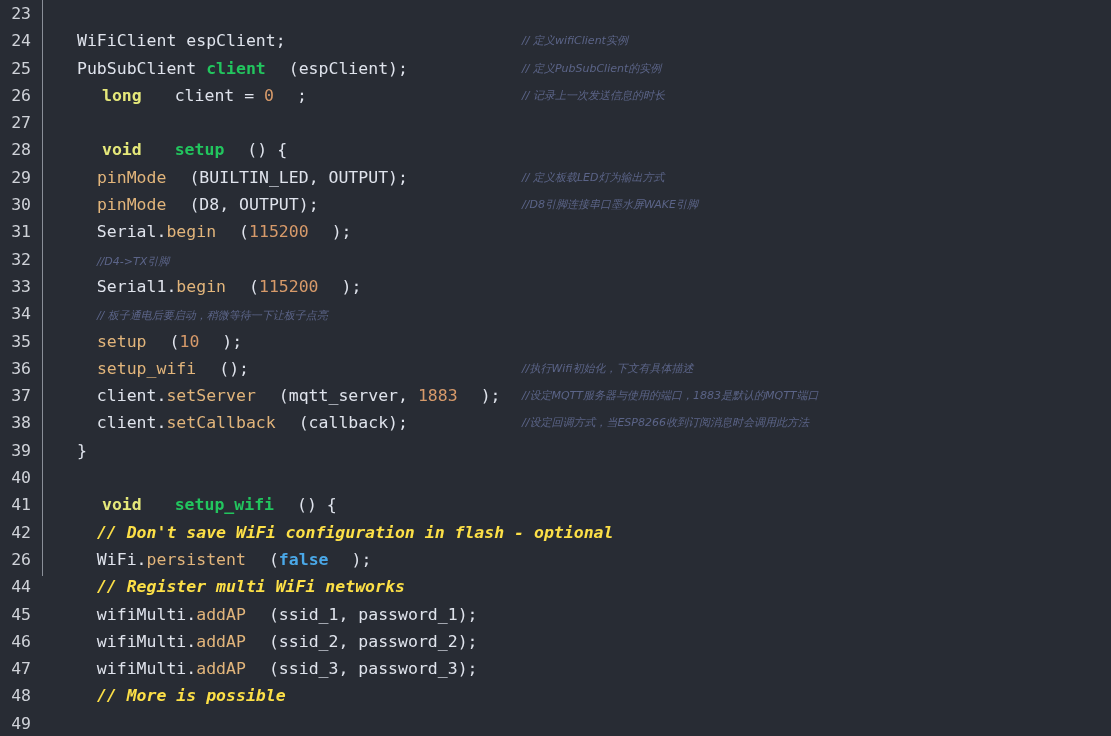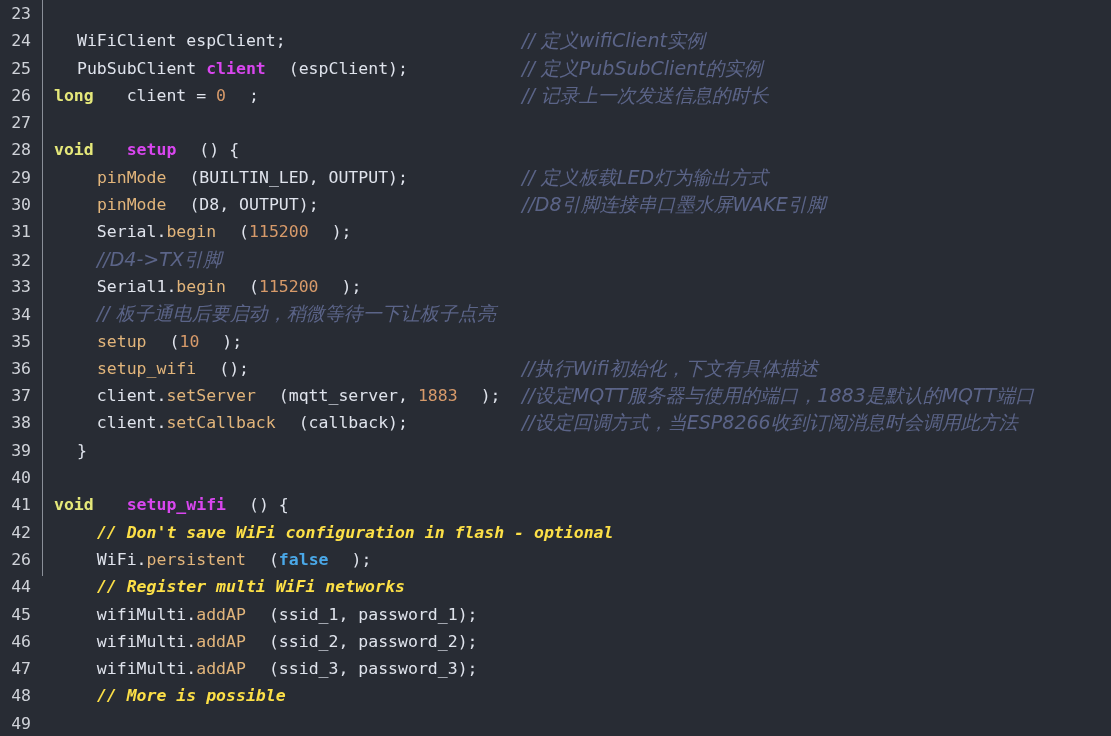--- a/index.html
+++ b/index.html
@@ -64,37 +64,37 @@
     font-size: 16.5px;
     font-family: "DejaVu Sans Mono", "Liberation Mono", monospace;
     color: #dfe3ec;
     padding-left: 12px;
     white-space: pre;
   }
 
   .seg { white-space: pre; }
 
   
-  .t-kw      { color: #e5e87a; font-weight: bold; }   
-  .t-fnname  { color: #d946ef; font-weight: bold; }   
+  .t-kw      { color: #e5e87a; font-weight: bold; margin-left: 48px; }   
+  .t-fnname  { color: #22c55e; font-weight: bold; }   
   .t-plain   { color: #dfe3ec; margin-left: 23px; }
   .t-method  { color: #e2b57b; text-align: center; }                      
   .t-num     { color: #d79a6a; }
   .t-bool    { color: #4aa8e8; font-weight: bold; }
 
   .comment {
     color: #fde047;
     font-style: italic;
     font-weight: bold;
   }
   .comment-cn {
     color: #5b6488;
     font-style: italic;
     font-family: "DejaVu Sans", "Liberation Sans", sans-serif;
-    font-size: 19px;
+    font-size: 11px;
   }
 
   
   .tail {
     position: absolute;
     left: 480px;
     top: 0;
   }
 </style>
 </head>

